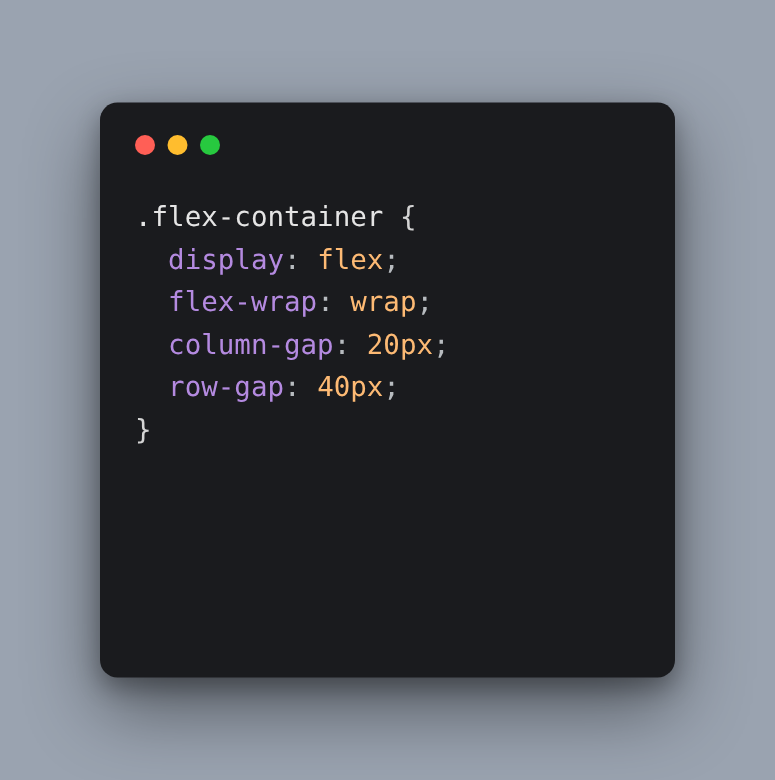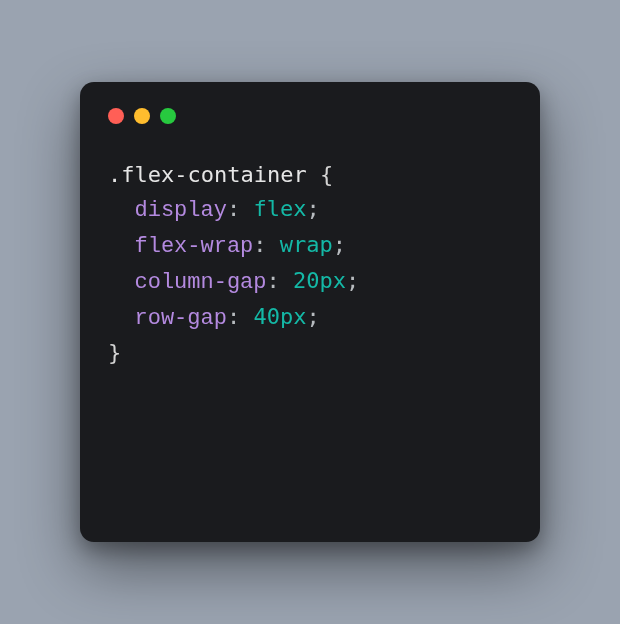--- a/index.html
+++ b/index.html
@@ -39,22 +39,22 @@
     .dot.yellow { background: #ffbd2e; }
     .dot.green { background: #27c93f; }
     .code {
       font-size: 22px;
       line-height: 1.55;
       white-space: pre;
       color: #d4d4d4;
     }
     .sel { color: #e5e5e5; }
     .brace { color: #d4d4d4; }
-    .prop { color: #b48ae0; font-family: Liberation Mono, monospace; }
-    .val { color: #14b8a6; }
+    .prop { color: #b48ae0; }
+    .val { color: #fdba74; }
     .punc { color: #b7bbbf; }
     .indent { display: inline-block; width: 2ch; }
   </style>
 </head>
 <body>
 
 <div class="window">
   <div class="traffic-lights">
     <div class="dot red"></div>
     <div class="dot yellow"></div>

